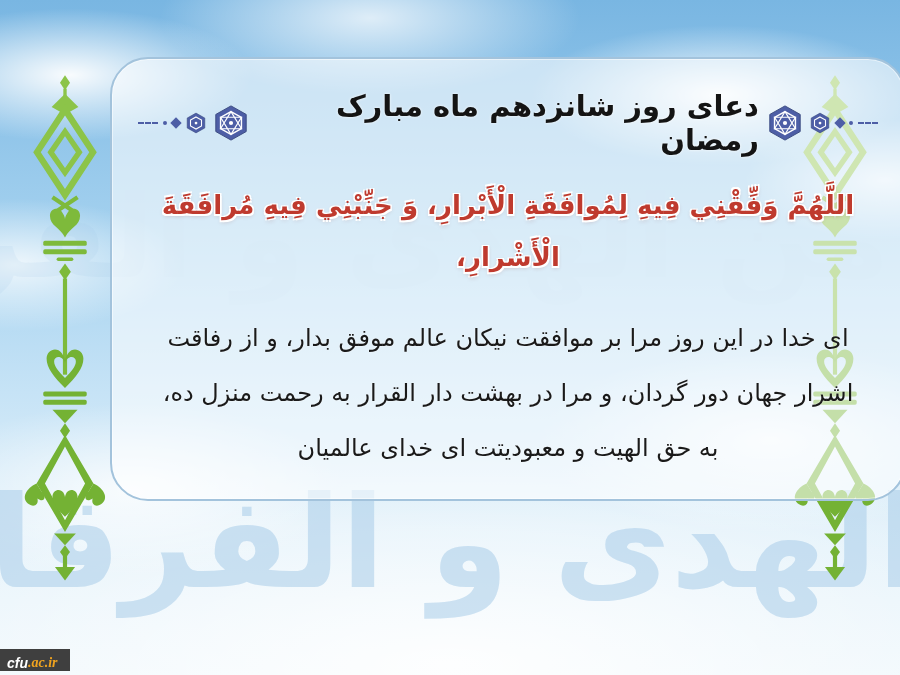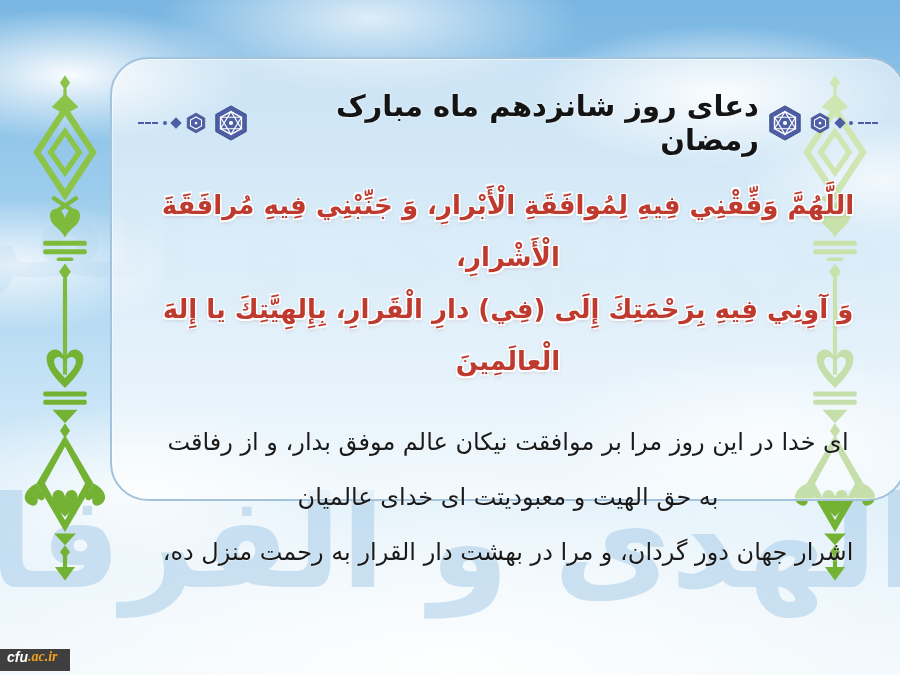--- a/index.html
+++ b/index.html
@@ -45,21 +45,21 @@
   
   .arabic{margin-top:22px;text-align:center;}
   .arabic p{margin:0;font-size:26px;line-height:52px;font-weight:bold;color:#bf3a2e;
     text-shadow:-1.5px -1.5px 0 #fff,1.5px -1.5px 0 #fff,-1.5px 1.5px 0 #fff,
                 1.5px 1.5px 0 #fff,0 2px 4px rgba(130,45,35,.25);}
   
   .persian{margin-top:26px;text-align:center;}
   .persian p{margin:4px;font-size:24px;line-height:51px;color:#1a1a1a;
     text-shadow:0 0 2px rgba(255,255,255,.8);}
   
-  .site-badge{position:absolute;left:0;top:649px;height:22px;display:flex;align-items:flex-start;
+  .site-badge{position:absolute;left:0;top:649px;height:22px;display:flex;align-items:flex-end;
     background:#3f3f3f;padding:0 12px 0 7px;font-family:"Liberation Sans",sans-serif;
     font-style:italic;font-weight:bold;font-size:14px;direction:ltr;}
   .site-badge .name{color:#ffffff;}
   .site-badge .dom{color:#f1a41f;font-family:Liberation Serif, serif;}
 </style>
 </head>
 <body>
 
 <div class="poster">
 
@@ -171,27 +171,26 @@
           <circle cx="20" cy="20" r="2.5" fill="#fff"></circle>
         </svg>
         <span class="mini-diamond"></span>
         <span class="dot"></span>
         <span class="dash"></span>
       </span>
     </div>
 
     <div class="arabic" dir="rtl">
       <p>اللَّهُمَّ وَفِّقْنِي فِيهِ لِمُوافَقَةِ الْأَبْرارِ، وَ جَنِّبْنِي فِيهِ مُرافَقَةَ الْأَشْرارِ،</p>
-      <p>وَ آوِنِي فِيهِ بِرَحْمَتِكَ إِلَى (فِي) دارِ الْقَرارِ، بِإِلهِيَّتِكَ يا إِلهَ الْعالَمِينَ</p>
     </div>
 
     <div class="persian" dir="rtl">
       <p>ای خدا در این روز مرا بر موافقت نیکان عالم موفق بدار، و از رفاقت</p>
+      <p>اشرار جهان دور گردان، و مرا در بهشت دار القرار به رحمت منزل ده،</p>
       <p>به حق الهیت و معبودیتت ای خدای عالمیان</p>
-      <p>اشرار جهان دور گردان، و مرا در بهشت دار القرار به رحمت منزل ده،</p>
     </div>
 
   </div>
 
   <div class="site-badge">
     <span class="name">cfu</span>
       <span class="dom">.ac.ir</span>
   </div>
 
 </div>

